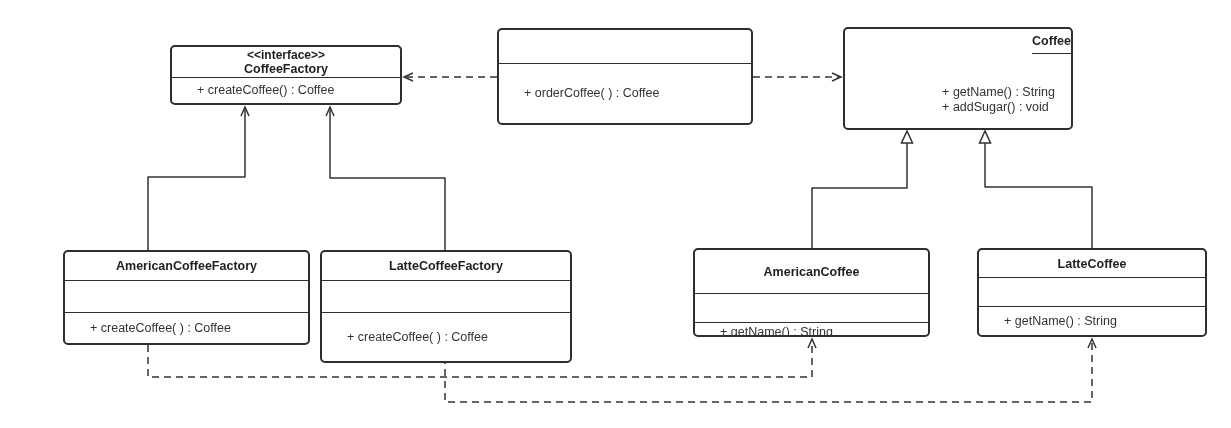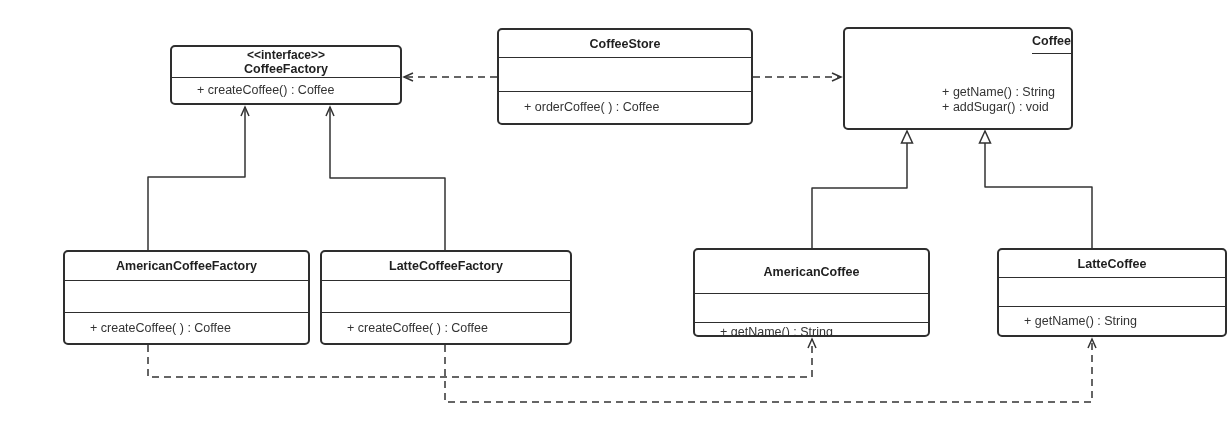--- a/index.html
+++ b/index.html
@@ -112,23 +112,20 @@
     <div class="uml-title" style="height:31px;">
       <div class="stereotype">&lt;&lt;interface&gt;&gt;</div>
       <div>CoffeeFactory</div>
     </div>
     <div class="uml-methods">
       <div class="method-line">+ createCoffee() : Coffee</div>
     </div>
   </div>
 
   <div class="uml-box" style="left:497px; top:28px; width:256px; height:97px;">
-    <div class="uml-title" style="height:28px;">
-      <div>CoffeeStore</div>
-    </div>
     <div class="uml-attrs" style="height:34px;"></div>
     <div class="uml-methods">
       <div class="method-line">+ orderCoffee( ) : Coffee</div>
     </div>
   </div>
 
   <div class="uml-box" style="left:843px; top:27px; width:230px; height:103px;align-items:flex-end;">
     <div class="uml-title" style="height:25px;">
       <div>Coffee</div>
     </div>
@@ -142,41 +139,41 @@
   <div class="uml-box" style="left:25px; top:250px; width:247px; height:95px;margin-left:38px;">
     <div class="uml-title" style="height:29px;">
       <div>AmericanCoffeeFactory</div>
     </div>
     <div class="uml-attrs" style="height:32px;"></div>
     <div class="uml-methods">
       <div class="method-line">+ createCoffee( ) : Coffee</div>
     </div>
   </div>
 
-  <div class="uml-box" style="left:320px; top:250px; width:252px; height:95px;">
+  <div class="uml-box" style="left:320px; top:250px; width:252px; height:113px;">
     <div class="uml-title" style="height:29px;">
       <div>LatteCoffeeFactory</div>
     </div>
     <div class="uml-attrs" style="height:32px;"></div>
     <div class="uml-methods">
       <div class="method-line">+ createCoffee( ) : Coffee</div>
     </div>
   </div>
 
   <div class="uml-box" style="left:693px; top:248px; width:237px; height:89px;">
     <div class="uml-title" style="height:44px;">
       <div>AmericanCoffee</div>
     </div>
     <div class="uml-attrs" style="height:29px;"></div>
     <div class="uml-methods">
       <div class="method-line">+ getName() : String</div>
     </div>
   </div>
 
-  <div class="uml-box" style="left:977px; top:248px; width:230px; height:89px;margin-left:20px;">
+  <div class="uml-box" style="left:977px; top:248px; width:230px; height:89px;">
     <div class="uml-title" style="height:28px;">
       <div>LatteCoffee</div>
     </div>
     <div class="uml-attrs" style="height:29px;"></div>
     <div class="uml-methods">
       <div class="method-line">+ getName() : String</div>
     </div>
   </div>
 
 </div>

